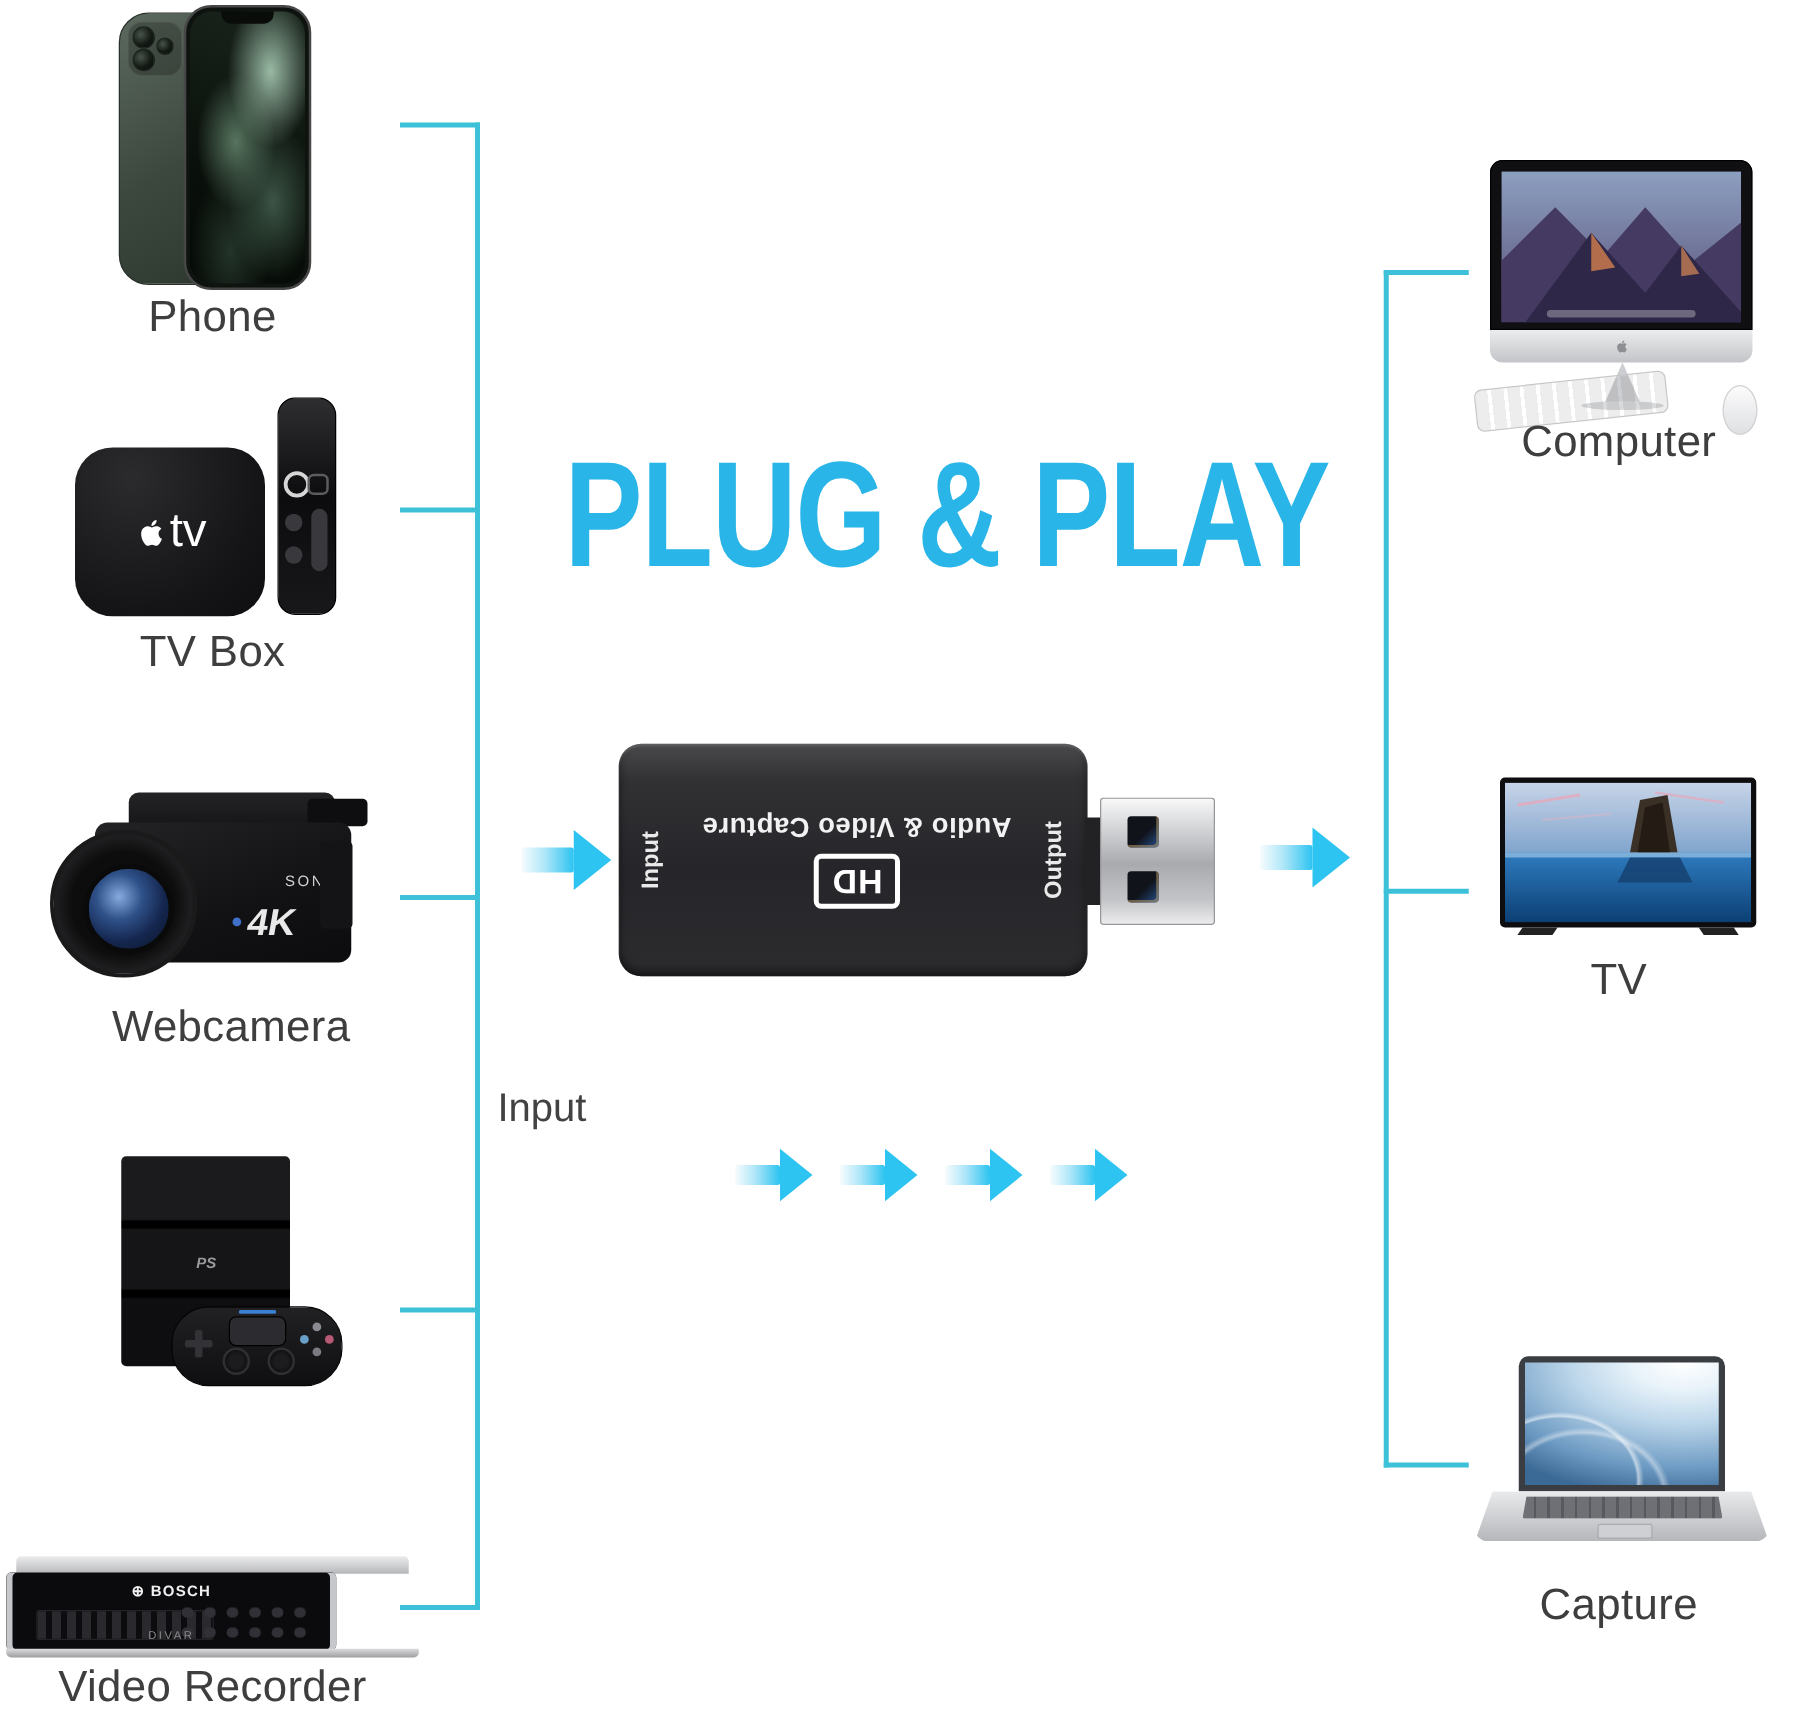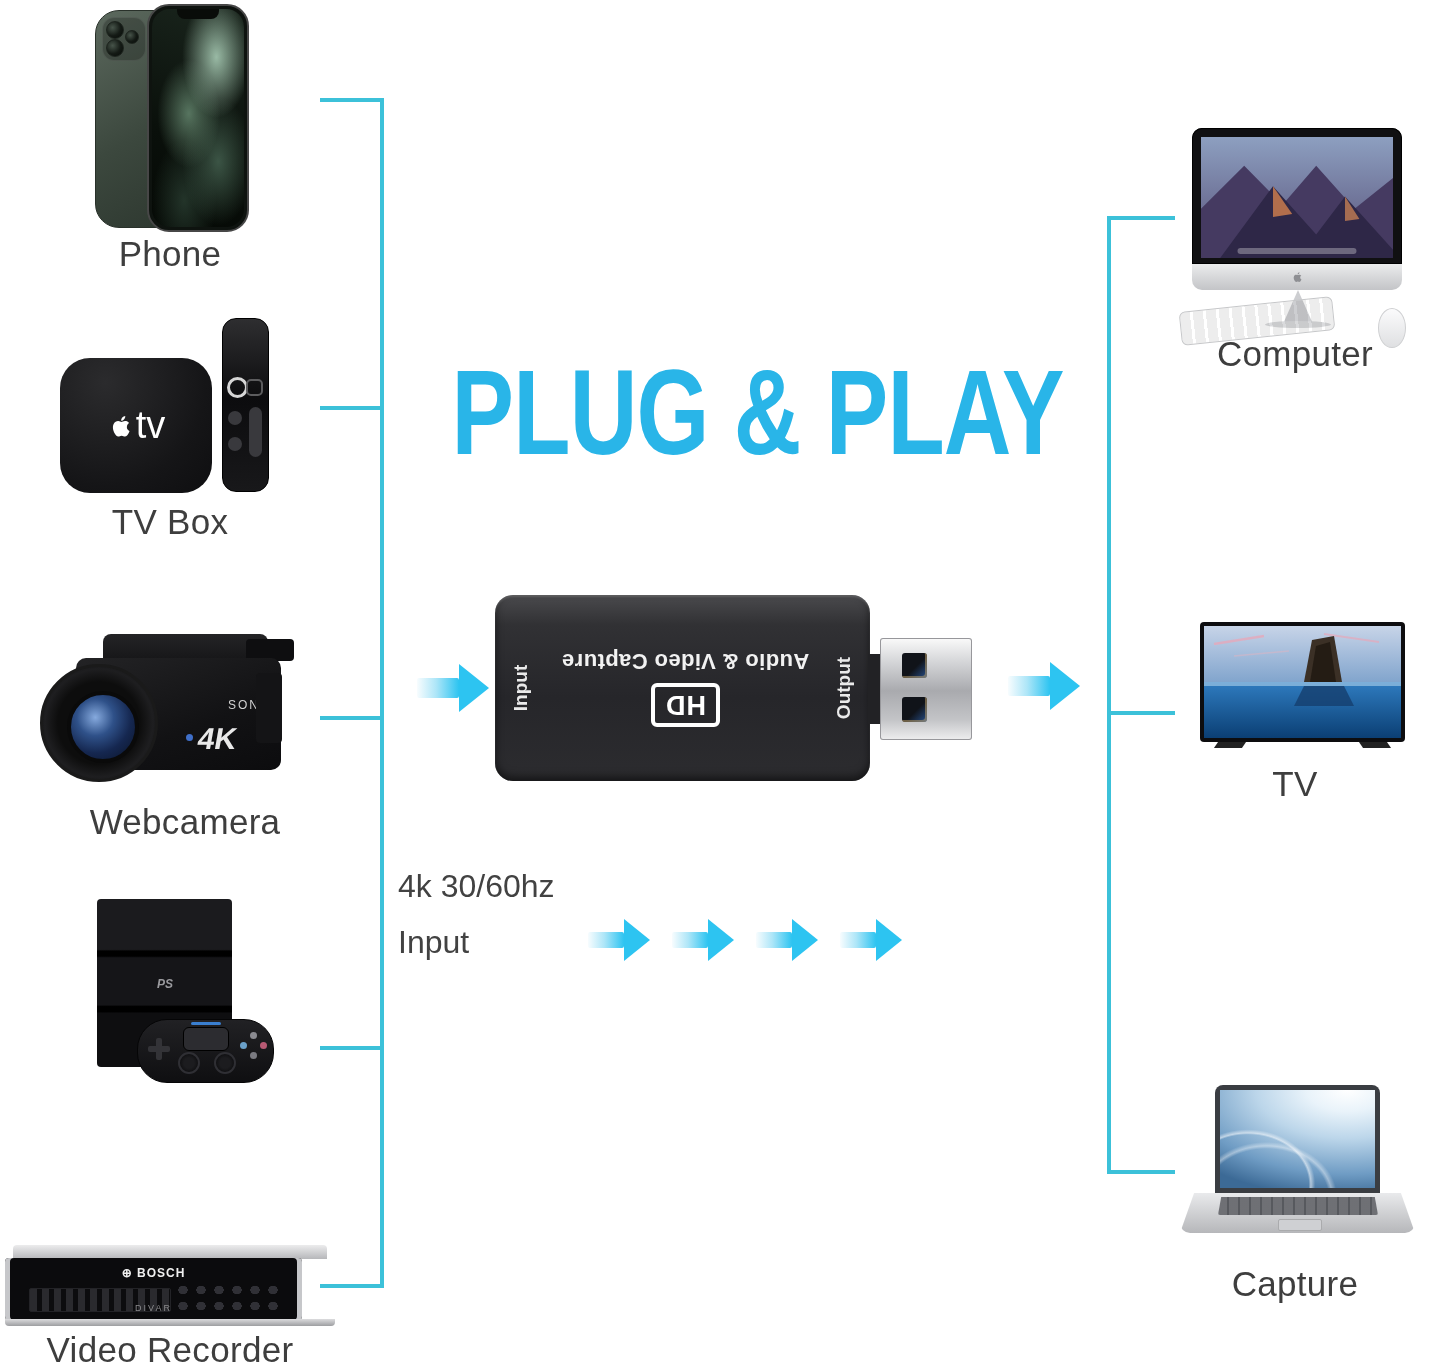--- a/index.html
+++ b/index.html
@@ -111,21 +111,21 @@
     background:#2c2c30;border:1px solid #000;}
   .ctrl-stick{position:absolute;width:18px;height:18px;border-radius:50%;border:2px solid #2f2f34;
     background:radial-gradient(circle,#1c1c1f 40%,#060607 100%);}
   .ctrl-dpad-h{position:absolute;left:10px;top:26px;width:22px;height:6px;background:#333337;border-radius:2px;}
   .ctrl-dpad-v{position:absolute;left:18px;top:18px;width:6px;height:22px;background:#333337;border-radius:2px;}
   .ctrl-dot{position:absolute;width:7px;height:7px;border-radius:50%;}
 
   
   .rec-top{position:absolute;left:8px;right:8px;top:0;height:14px;border-radius:4px 4px 0 0;
     background:linear-gradient(#ececed,#b6b7ba);}
-  .rec-face{position:absolute;left:0;top:13px;width:297px;height:62px;border-radius:4px;background:#0b0b0d;
+  .rec-face{position:absolute;left:0;top:13px;width:264px;height:62px;border-radius:4px;background:#0b0b0d;
     box-shadow:inset 5px 0 0 #c6c7ca,inset -5px 0 0 #c6c7ca;}
   .rec-bottom{position:absolute;left:0;top:74px;width:330px;height:7px;border-radius:0 0 4px 4px;
     background:linear-gradient(#dcdcde,#9d9ea1);}
   .rec-brand{position:absolute;left:0;right:0;top:8px;text-align:center;color:#f0f0f0;
     font-size:12px;font-weight:bold;letter-spacing:1px;}
   .rec-model{position:absolute;left:0;right:0;bottom:7px;text-align:center;color:#8a8a8c;
     font-size:9px;letter-spacing:2px;}
   .rec-vents{position:absolute;left:24px;top:30px;width:140px;height:22px;border:1px solid #232327;border-radius:2px;
     background:repeating-linear-gradient(90deg,#2a2a2e 0 7px,#0c0c0e 7px 12px);}
   .rec-btns{position:absolute;right:16px;top:24px;width:112px;height:34px;
@@ -215,21 +215,20 @@
       </div>
     </div>
     <div class="cc-neck"></div>
     <div class="cc-usb">
       <div class="usb-pin p1"></div>
       <div class="usb-pin p2"></div>
     </div>
   </div>
 
   <div class="flow-text" style="left:398px;top:858px;">
-    <div>4k 30/60hz</div>
     <div>Input</div>
   </div>
 
   <div class="arrow small" style="left:588px;top:919px;">
       <div class="tail"></div>
       <div class="head"></div>
     </div>
   <div class="arrow small" style="left:672px;top:919px;">
       <div class="tail"></div>
       <div class="head"></div>
@@ -283,21 +282,21 @@
       <div class="wc-4k">4K</div>
       <div class="wc-zeiss"></div>
     </div>
     <div class="wc-batt"></div>
     <div class="wc-lens-outer">
       <div class="wc-lens-glass"></div>
     </div>
   </div>
   <div class="dev-label" style="left:55px;top:802px;width:260px;">Webcamera</div>
 
-  <div class="ill" style="left:62px;top:899px;width:215px;height:205px;text-align:right;">
+  <div class="ill" style="left:62px;top:925px;width:215px;height:205px;text-align:right;">
     <div class="ps-tower">
       <div class="ps-logo">PS</div>
     </div>
     <div class="ctrl-body">
       <div class="ctrl-light"></div>
       <div class="ctrl-pad"></div>
       <div class="ctrl-stick" style="left:40px;top:32px;"></div>
       <div class="ctrl-stick" style="left:76px;top:32px;"></div>
       <div class="ctrl-dpad-h"></div>
       <div class="ctrl-dpad-v"></div>

